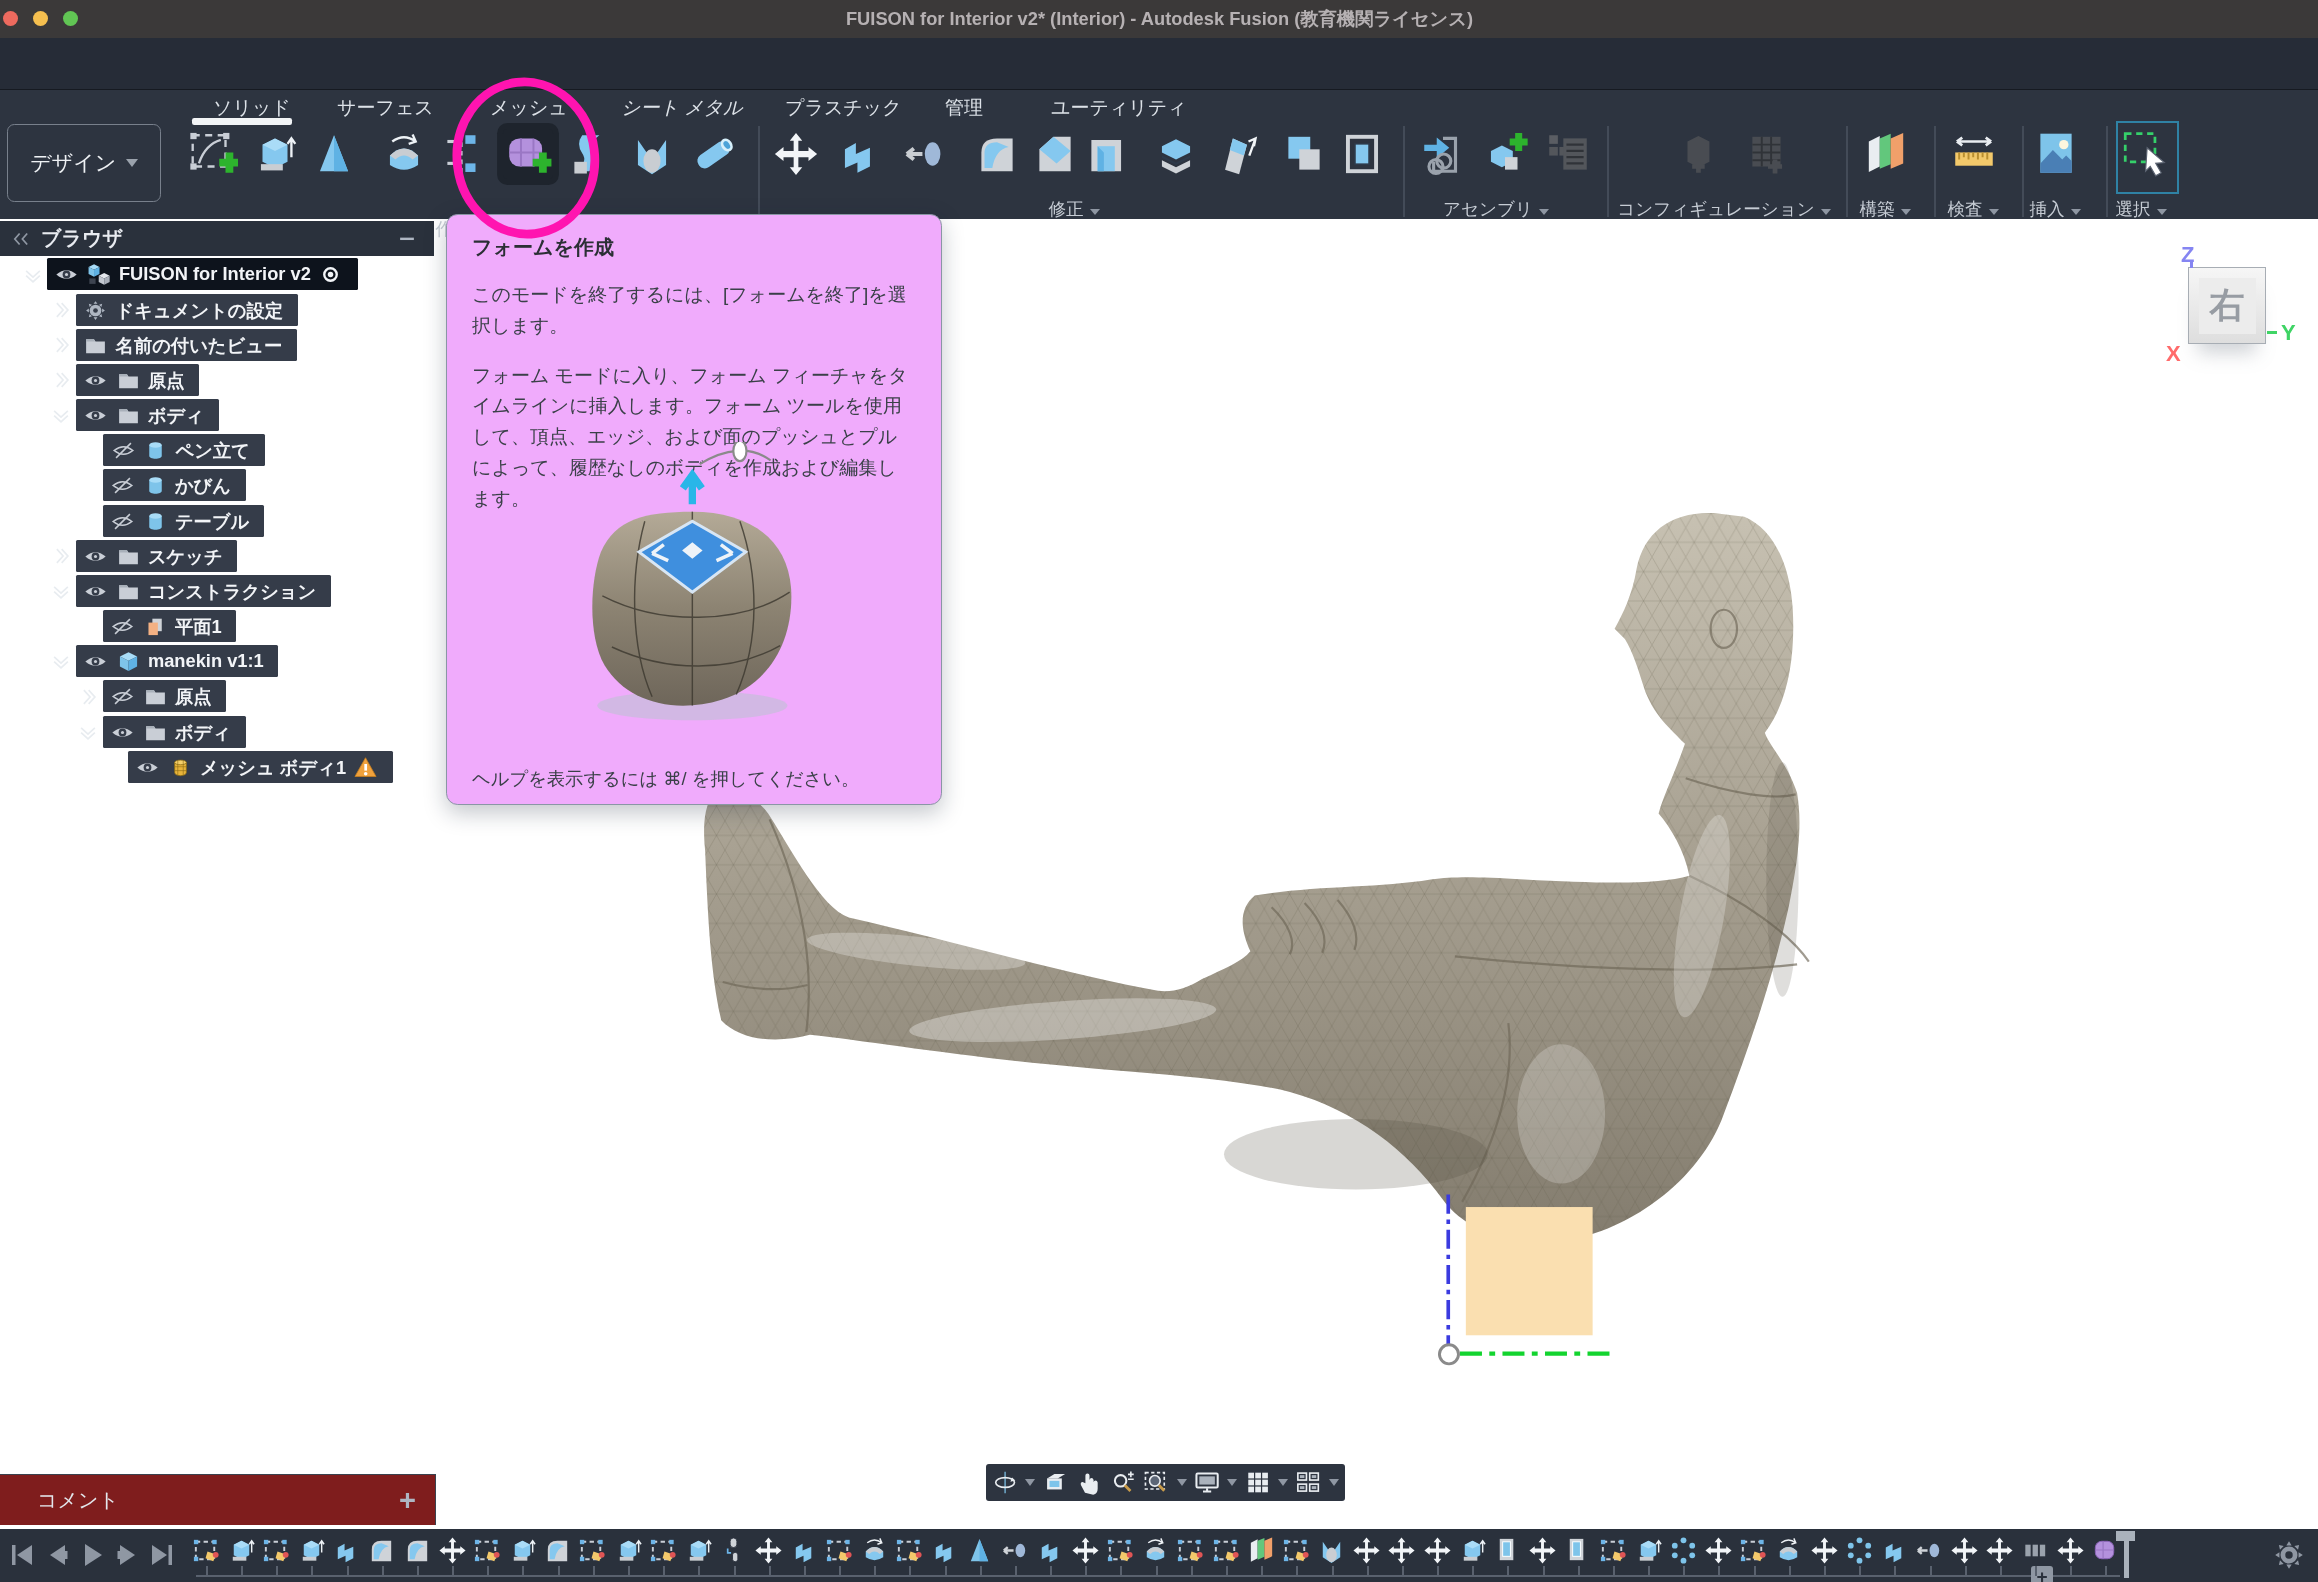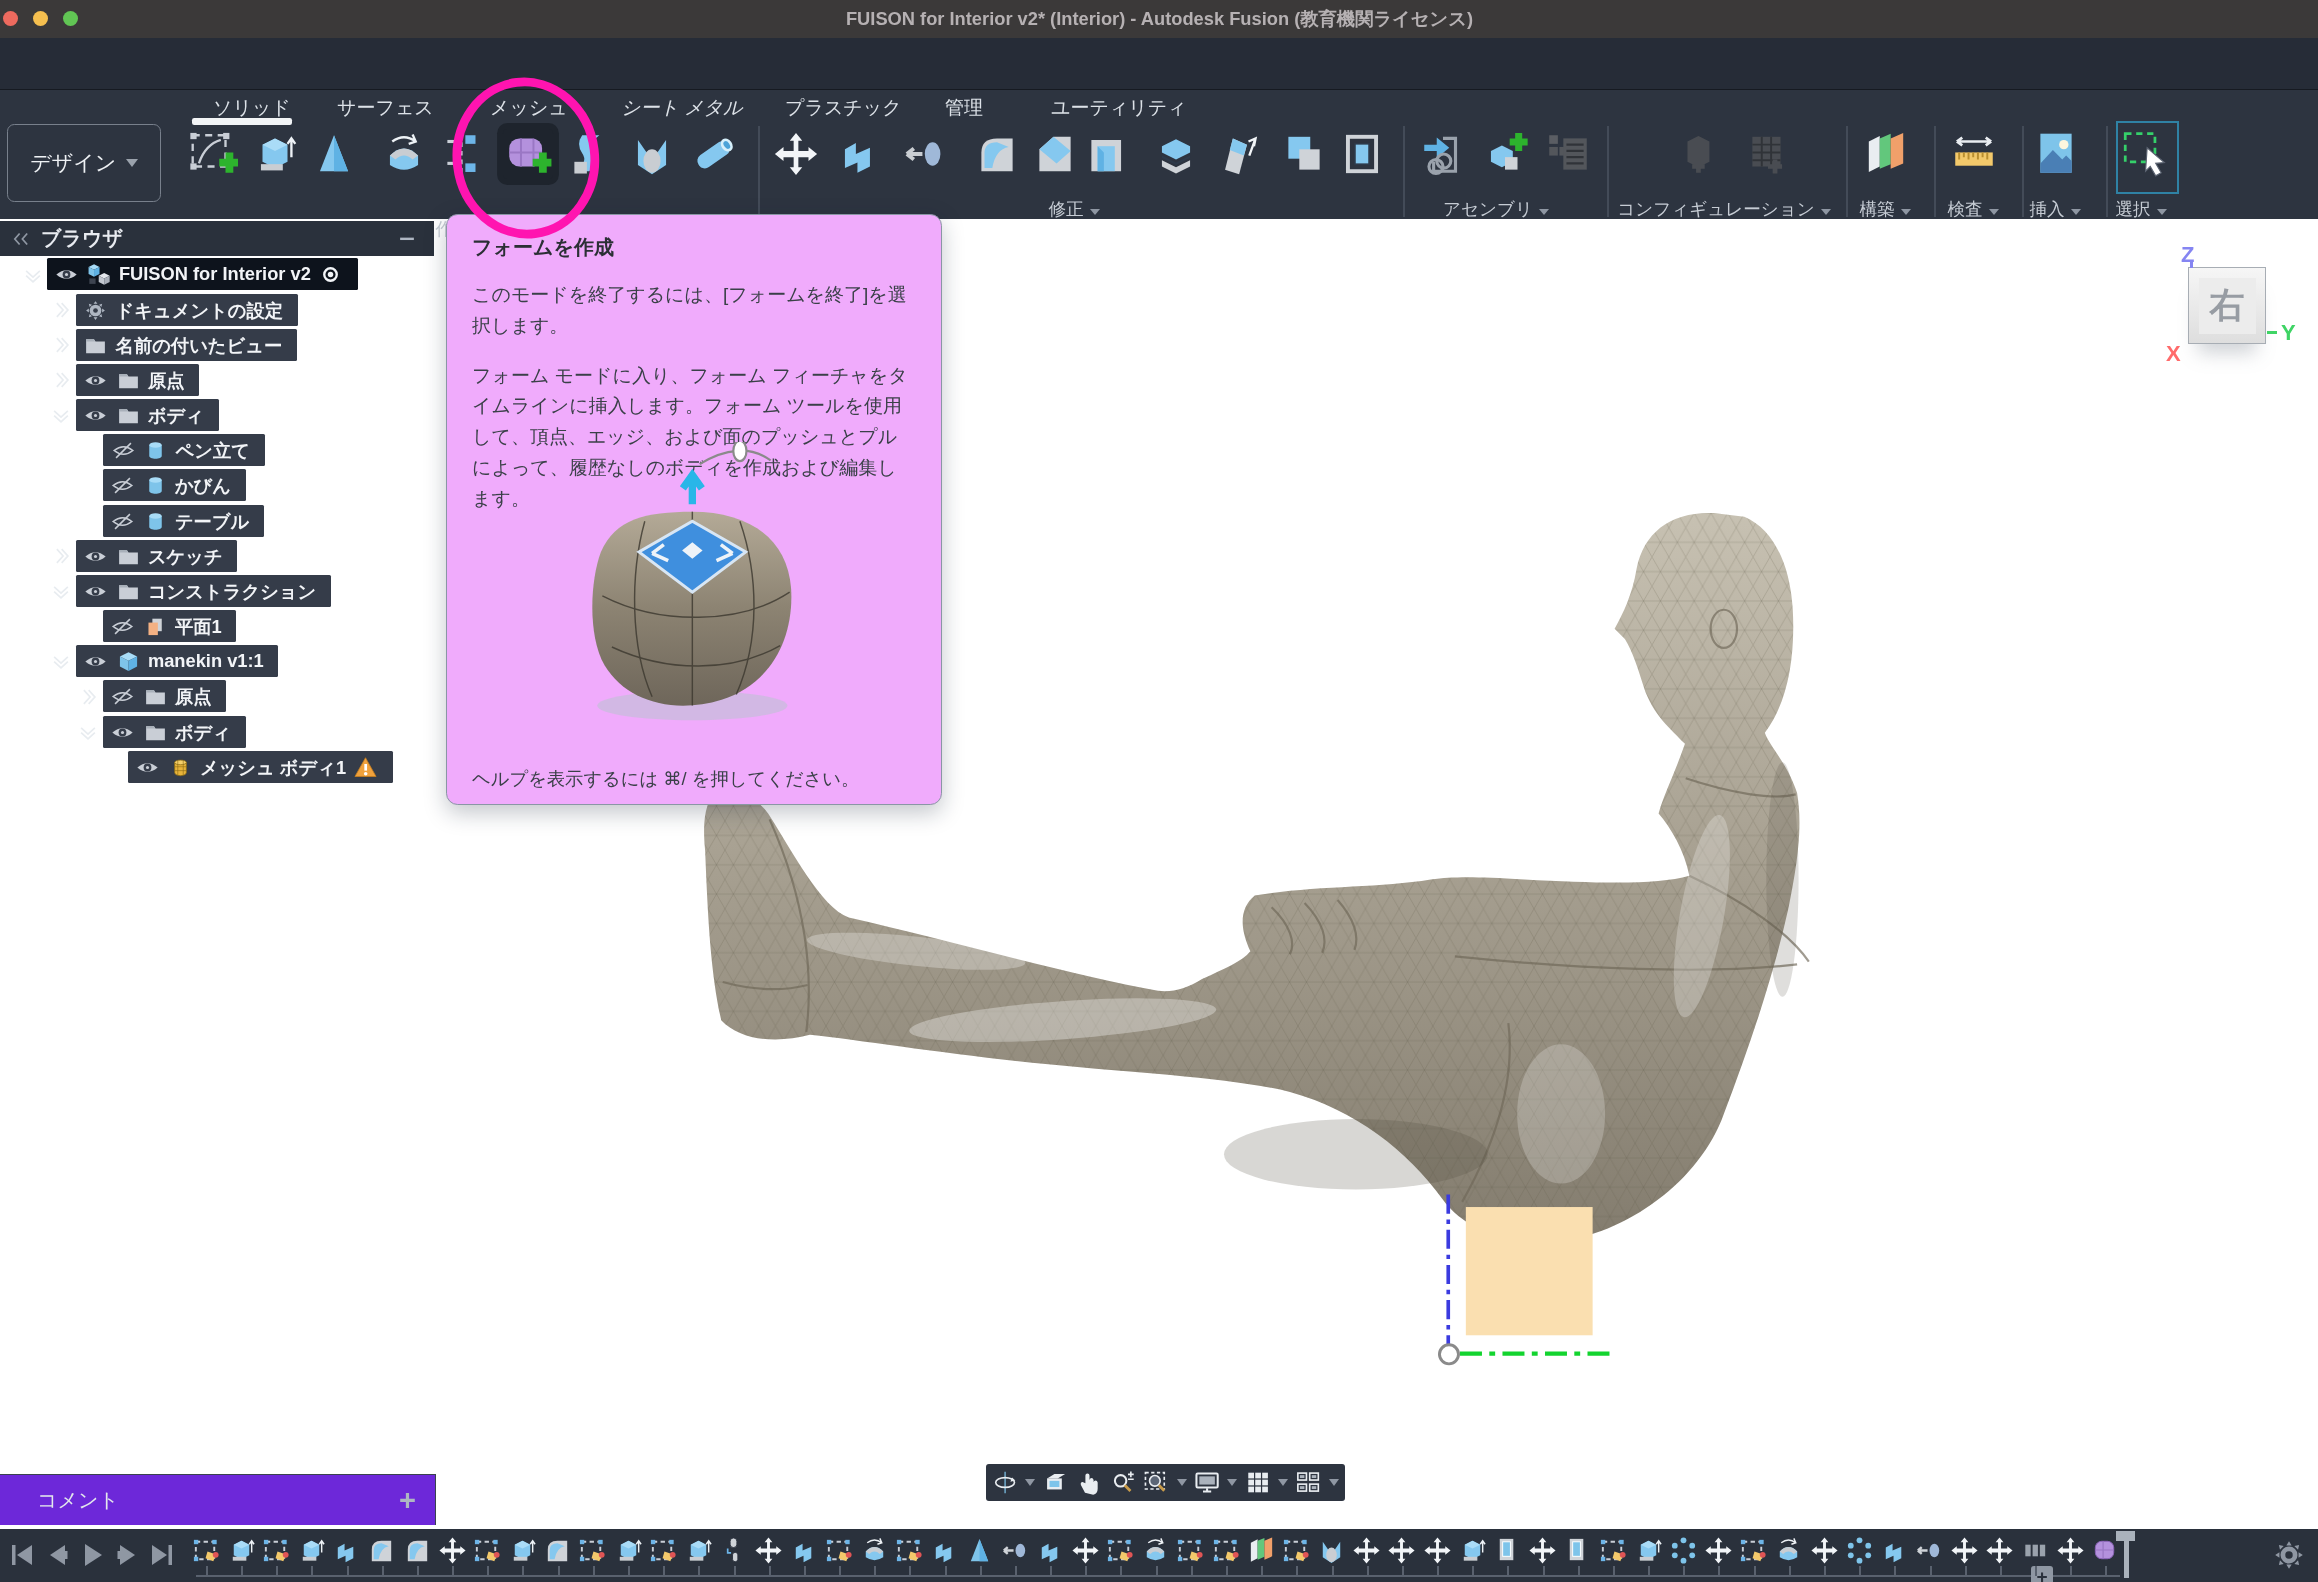--- a/index.html
+++ b/index.html
@@ -59,21 +59,21 @@
   
   #vcube{left:2188px;top:267px;width:76px;height:75px;background:linear-gradient(#f6f6f6,#dedede);border:0.7px solid #a7adb4;z-index:20;display:flex;align-items:center;justify-content:center;box-shadow:0 19px 17.6px -10.3px rgba(120,128,140,.35)}
   #vcube .inner{width:57px;height:56px;background:#ececec;display:flex;align-items:center;justify-content:center;color:#979ca3;font-size:35px;font-weight:bold}
   .axlbl{z-index:21;font-size:22px;font-weight:bold}
   
   #navbar{left:986px;top:1464px;width:347px;height:37px;background:#2d3440;border-radius:2.9px;z-index:40;display:flex;align-items:center;justify-content:center;gap:7.3px;padding:0 5.9px}
   #navbar .ni{width:31px;height:31px}
   #navbar .ni svg{width:100%;height:100%}
   #navbar .nc{width:0;height:0;border-left:5.9px solid transparent;border-right:5.9px solid transparent;border-top:7.3px solid #8f97a3}
   
-  #commentbar{left:0;top:1474px;width:435px;height:50px;background:#6d28d9;z-index:40;display:flex;align-items:center;border-top:0.7px solid #3a424e;border-right:0.7px solid #3a424e}
+  #commentbar{left:0;top:1474px;width:435px;height:50px;background:#7f1d1d;z-index:40;display:flex;align-items:center;border-top:0.7px solid #3a424e;border-right:0.7px solid #3a424e}
   #commentbar .lbl{color:#e3e7ec;font-size:20px;margin-left:37px}
   #commentbar .plus{position:absolute;right:19px;color:#aeb6c2;font-size:29px;font-weight:bold;line-height:1}
   
   #timeline{left:0;top:1529px;width:2319px;height:53px;background:#2a313c;z-index:50}
   .pb{position:absolute;top:10.3px;width:32px;height:32px}
   .pb svg{width:100%;height:100%}
   .feat{position:absolute;top:5.9px;width:31px;height:31px}
   .feat svg{width:100%;height:100%}
   .tick{position:absolute;top:37px;width:1.5px;height:10.3px;background:#59616e}
   #track{position:absolute;left:196px;top:46px;width:1924px;height:2.2px;background:#59616e}

